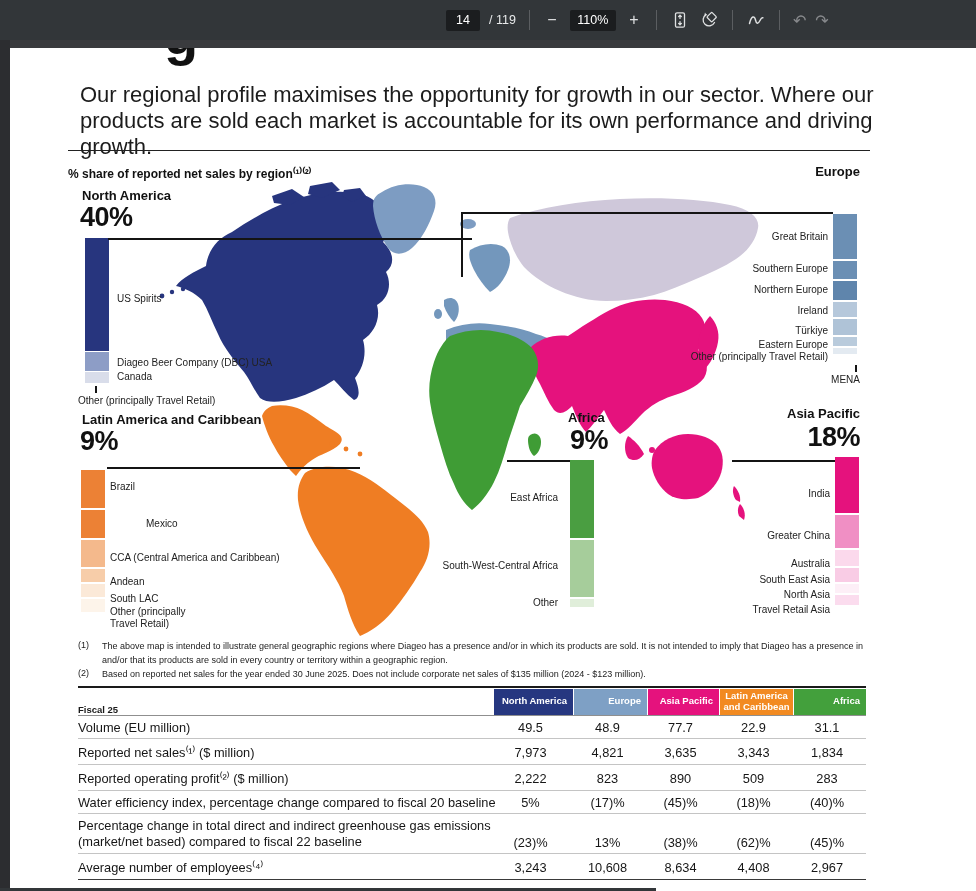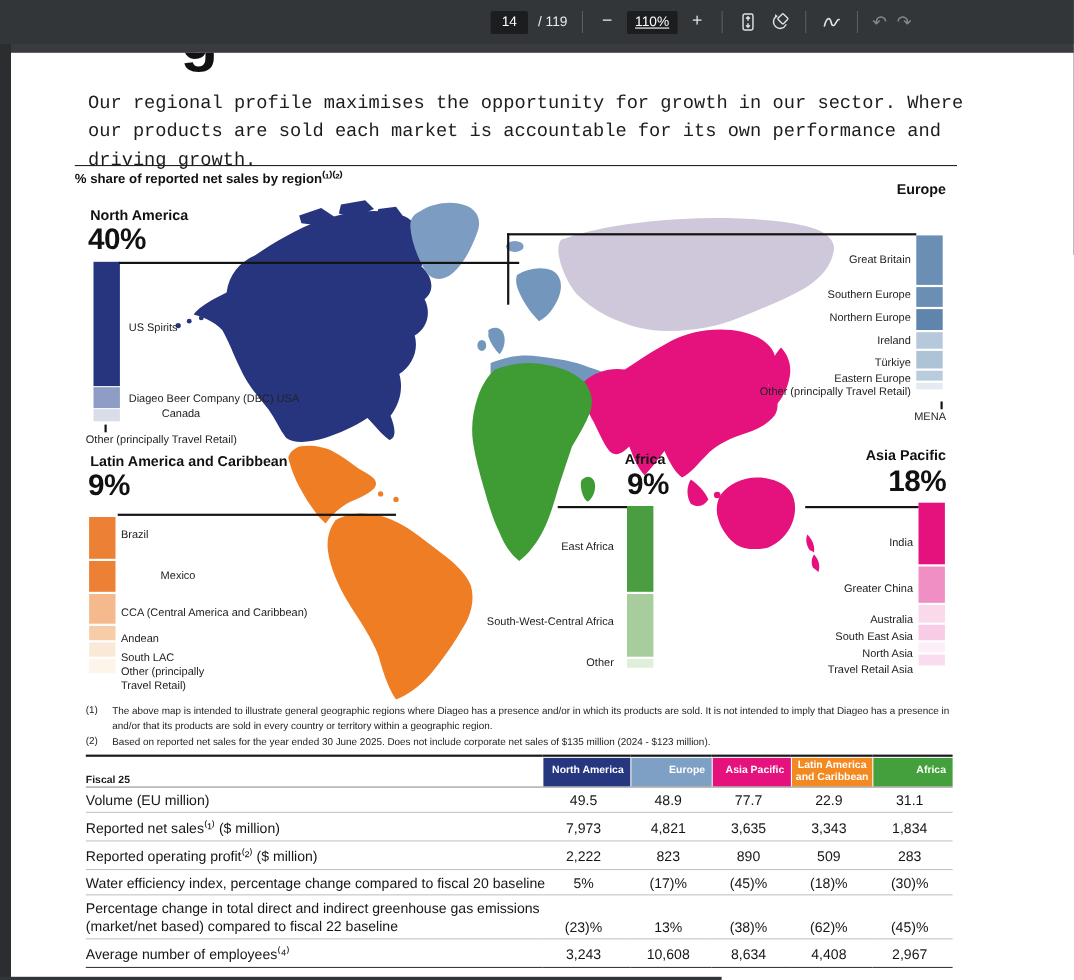--- a/index.html
+++ b/index.html
@@ -13,22 +13,22 @@
   .tb-btn{font-size:16px;color:#dfe1e2;width:18px;text-align:center;cursor:default;}
   .tb-sep{width:1px;height:20px;background:#5b5e61;margin:0 4px;}
   .tb-icon{width:20px;height:20px;display:flex;align-items:center;justify-content:center;}
   .tb-undo{font-size:16px;color:#87898c;}
   
   .page{position:absolute;left:10px;top:48px;width:966px;height:843px;background:#ffffff;z-index:2;color:#1a1a1a;}
   .left-strip{position:absolute;left:0;top:40px;width:10px;height:851px;background:#2c2d30;z-index:5;}
   .bottom-strip{position:absolute;left:0;top:888px;width:656px;height:3px;background:#323639;z-index:6;}
   .heading-clip{position:absolute;left:140px;top:0;width:70px;height:22px;overflow:hidden;}
   .heading-clip span{position:absolute;left:14px;top:-46px;font-size:56px;font-weight:bold;color:#111;}
-  .intro{position:absolute;left:70px;top:34px;width:822px;font-size:17px;line-height:26px;color:#1c1c1c;font-family:Liberation Mono, monospace;}
-  .chart-title{position:absolute;left:58px;top:102px;width:802px;border-top:1.5px solid #222;padding-top:2px;font-size:12px;font-weight:bold;color:#111;}
+  .intro{position:absolute;left:70px;top:34px;width:822px;font-size:22px;line-height:26px;color:#1c1c1c;}
+  .chart-title{position:absolute;left:58px;top:102px;width:802px;border-top:1.5px solid #222;padding-top:14px;font-size:12px;font-weight:bold;color:#111;}
   
   .mapsvg{position:absolute;left:0;top:0;width:966px;height:843px;z-index:1;}
   
   .rg-name{position:absolute;font-size:13px;font-weight:bold;color:#111;z-index:3;}
   .rg-share{position:absolute;font-size:27px;font-weight:bold;letter-spacing:-0.5px;color:#111;z-index:3;}
   .r-align{text-align:right;}
   
   .bar{position:absolute;width:24px;z-index:3;display:flex;flex-direction:column;}
   .seg{width:100%;}
   .gap1{margin-top:1px;} .gap2{margin-top:2px;}
@@ -60,21 +60,21 @@
 <body>
 
 <div class="screen">
 
   <div class="toolbar">
     <div class="tb-cluster">
       <div class="tb-box">14</div>
       <div class="tb-text">/ 119</div>
       <div class="tb-sep"></div>
       <div class="tb-btn">−</div>
-      <div class="tb-box" style="min-width:38px;text-decoration:underline;">110%</div>
+      <div class="tb-box" style="min-width:38px;">110%</div>
       <div class="tb-btn">+</div>
       <div class="tb-sep"></div>
       <div class="tb-icon">
         <svg width="18" height="18" viewBox="0 0 18 18" fill="none" stroke="#dfe1e2" stroke-width="1.3">
           <rect x="4.5" y="1.8" width="9" height="14.4" rx="1.5"></rect>
           <path d="M9 4.2 L9 7.4 M7.6 5.6 L9 4.2 L10.4 5.6" stroke-linecap="round"></path>
           <path d="M9 13.8 L9 10.6 M7.6 12.4 L9 13.8 L10.4 12.4" stroke-linecap="round"></path>
         </svg>
       </div>
       <div class="tb-icon">
@@ -161,21 +161,21 @@
     <div class="rg-name" style="left:72px;top:140px;">North America</div>
     <div class="rg-share" style="left:70px;top:154px;">40%</div>
     <div class="leader" style="left:98px;top:190px;width:364px;"></div>
     <div class="bar" style="left:75px;top:190px;height:145px;">
       <div class="seg" style="height:113px;background:#27357E;"></div>
       <div class="seg gap1" style="height:19px;background:#8D9DC6;"></div>
       <div class="seg gap1" style="height:11px;background:#D9DDEA;"></div>
     </div>
     <div class="lbl" style="left:107px;top:245px;">US Spirits</div>
     <div class="lbl" style="left:107px;top:309px;">Diageo Beer Company (DBC) USA</div>
-    <div class="lbl" style="left:107px;top:323px;margin-left:30px;">Canada</div>
+    <div class="lbl" style="left:107px;top:323px;">Canada</div>
     <div class="tick" style="left:85px;top:338px;"></div>
     <div class="lbl" style="left:68px;top:347px;">Other (principally Travel Retail)</div>
 
     <div class="rg-name r-align" style="left:700px;top:116px;width:150px;">Europe</div>
     <div class="leader" style="left:451px;top:164px;width:372px;"></div>
     <div class="leaderv" style="left:451px;top:164px;height:65px;"></div>
     <div class="bar" style="left:823px;top:166px;height:148px;">
       <div class="seg" style="height:45px;background:#6B8FB4;"></div>
       <div class="seg gap2" style="height:18px;background:#6B8FB4;"></div>
       <div class="seg gap2" style="height:19px;background:#5F85AC;"></div>
@@ -299,21 +299,21 @@
           <td class="val">890</td>
           <td class="val">509</td>
           <td class="val">283</td>
         </tr>
         <tr class="drow">
           <td class="label">Water efficiency index, percentage change compared to fiscal 20 baseline</td>
           <td class="val">5%</td>
           <td class="val">(17)%</td>
           <td class="val">(45)%</td>
           <td class="val">(18)%</td>
-          <td class="val">(30)%</td>
+          <td class="val">(40)%</td>
         </tr>
         <tr class="drow">
           <td class="label wrap">Percentage change in total direct and indirect greenhouse gas emissions (market/net based) compared to fiscal 22 baseline</td>
           <td class="val" style="vertical-align:bottom;">(23)%</td>
           <td class="val" style="vertical-align:bottom;">13%</td>
           <td class="val" style="vertical-align:bottom;">(38)%</td>
           <td class="val" style="vertical-align:bottom;">(62)%</td>
           <td class="val" style="vertical-align:bottom;">(45)%</td>
         </tr>
         <tr class="drow last">

